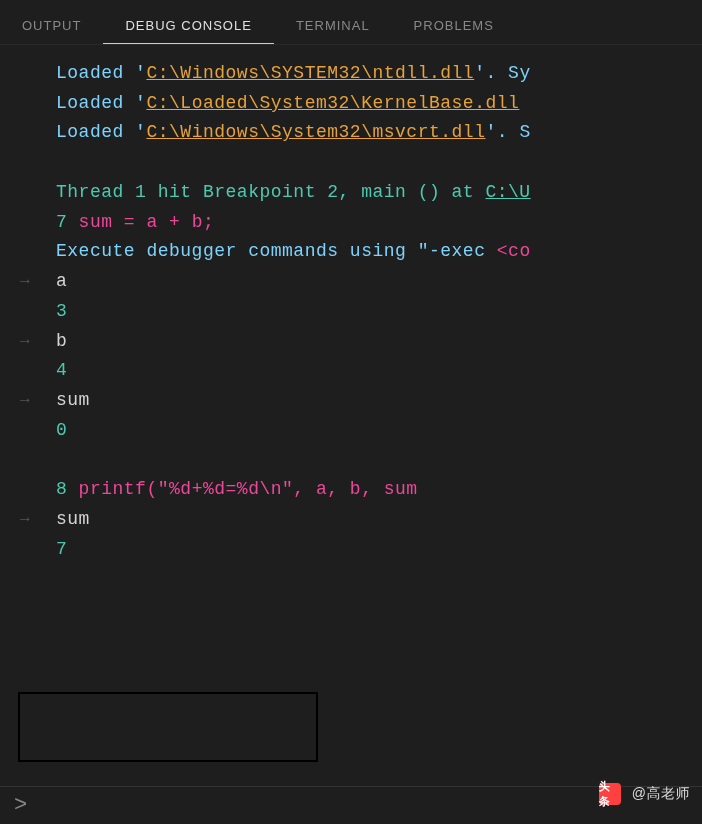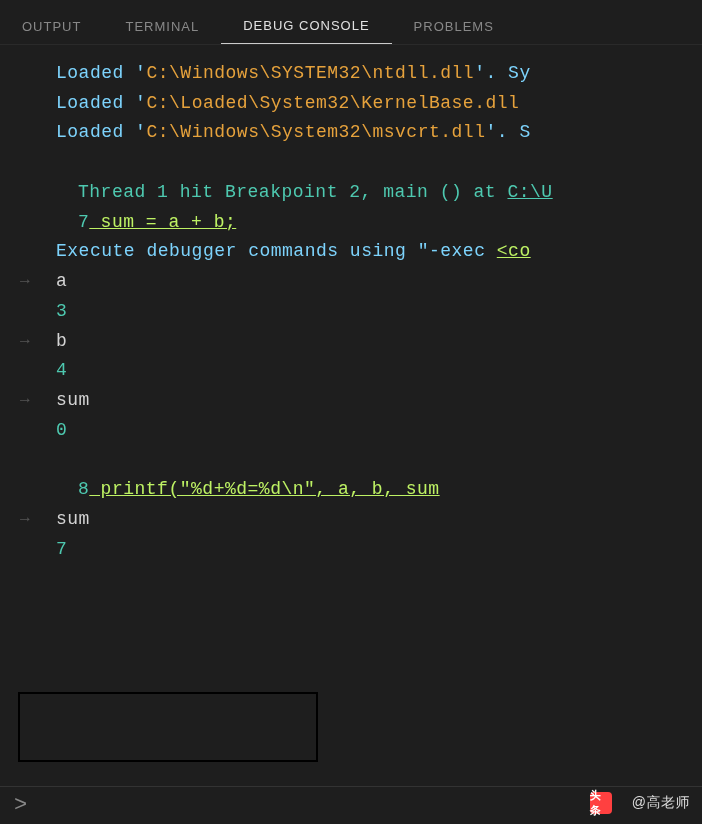--- a/index.html
+++ b/index.html
@@ -16,21 +16,20 @@
       height: 824px;
       overflow: hidden;
       position: relative;
       letter-spacing: 0.5px;
     }
     .tabs {
       display: flex;
       padding: 10px 0 0 0;
       border-bottom: 1px solid #2a2a2a;
       gap: 0;
-      align-items: center;
     }
     .tab {
       padding: 8px 22px 10px 22px;
       color: #888888;
       font-size: 13px;
       letter-spacing: 1px;
       cursor: pointer;
       font-family: -apple-system, 'Segoe UI', sans-serif;
     }
     .tab.active {
@@ -51,23 +50,23 @@
       content: "→";
       position: absolute;
       left: 6px;
       color: #555555;
       font-size: 16px;
     }
     .blank {
       height: 30px;
     }
     .txt-white { color: #7dd3fc; }
-    .txt-orange-underline { color: #e6a23c; }
-    .txt-orange { color: #bef264; text-decoration: underline; }
-    .txt-cyan { color: #4ec9b0; margin-left: 22px; }
+    .txt-orange-underline { color: #e6a23c; text-decoration: underline; }
+    .txt-orange { color: #ec4899; }
+    .txt-cyan { color: #4ec9b0; }
     .txt-cyan-underline { color: #4ec9b0; text-decoration: underline; margin-top: 42px; }
     .txt-green { color: #4ec9b0; }
     .txt-grey { color: #d4d4d4; }
     .highlight-box {
       position: absolute;
       border: 2px solid #000000;
       left: 18px;
       top: 692px;
       width: 300px;
       height: 70px;
@@ -94,49 +93,49 @@
       background: transparent;
       border: none;
       outline: none;
       color: #cccccc;
       font-family: inherit;
       font-size: 18px;
       height: 100%;
     }
     .watermark {
       position: absolute;
-      bottom: 10px;
+      bottom: 19px;
       right: 12px;
       font-family: sans-serif;
       font-size: 14px;
       color: #dddddd;
       display: flex;
       align-items: center;
-      gap: 20px;
+      gap: 11px;
     }
     .watermark-icon {
       width: 22px;
       height: 22px;
       background: #ff4040;
       border-radius: 4px;
       display: flex;
       align-items: center;
       justify-content: center;
       font-size: 11px;
       color: white;
       font-weight: bold;
     }
   </style>
 </head>
 <body>
 
 <div class="tabs">
   <div class="tab">OUTPUT</div>
+  <div class="tab active">DEBUG CONSOLE</div>
   <div class="tab">TERMINAL</div>
-  <div class="tab active">DEBUG CONSOLE</div>
   <div class="tab">PROBLEMS</div>
 </div>
 
 <div class="console">
   <div class="line"><span class="txt-white">Loaded '</span><span class="txt-orange-underline">C:\Windows\SYSTEM32\ntdll.dll</span><span class="txt-white">'. Sy</span></div>
   <div class="line"><span class="txt-white">Loaded '</span><span class="txt-orange-underline">C:\Loaded\System32\KernelBase.dll</span></div>
   <div class="line"><span class="txt-white">Loaded '</span><span class="txt-orange-underline">C:\Windows\System32\msvcrt.dll</span><span class="txt-white">'. S</span></div>
 
   <div class="blank"></div>
 

